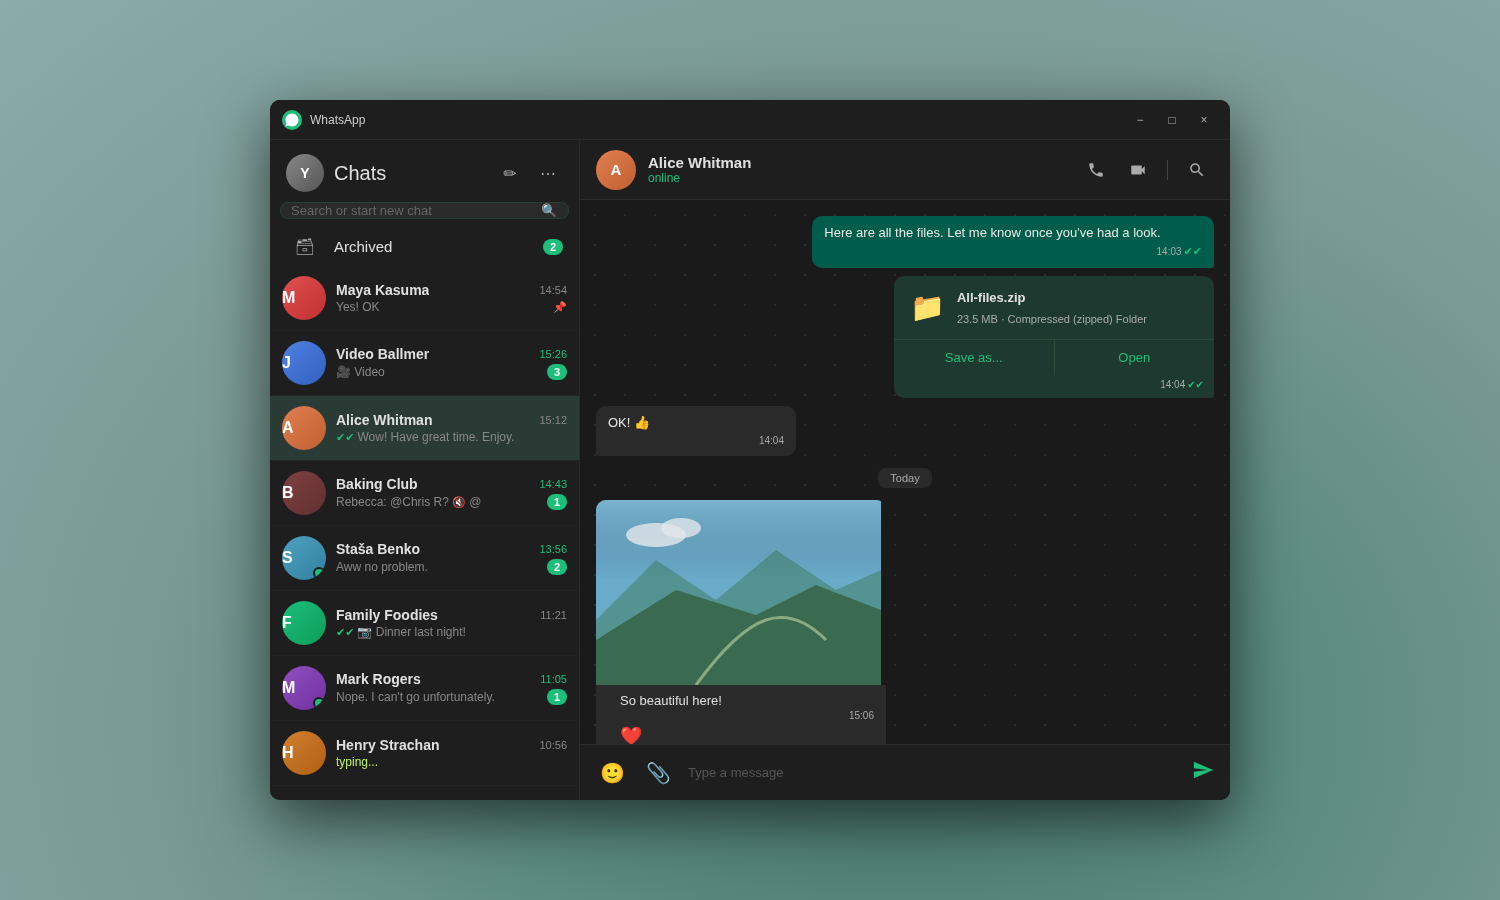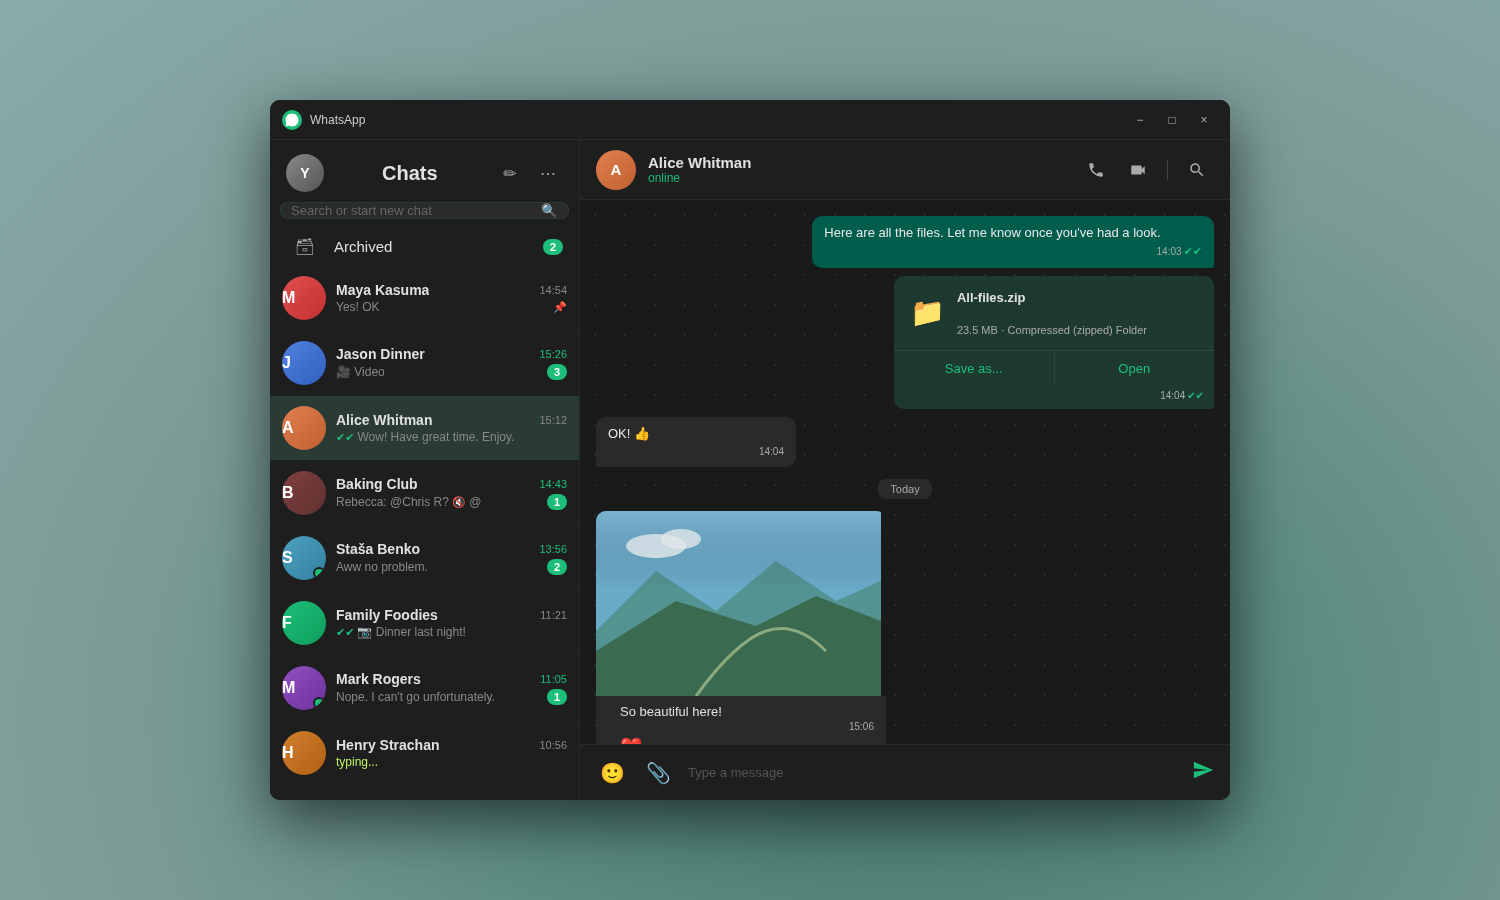--- a/index.html
+++ b/index.html
@@ -91,23 +91,22 @@
       background: #555;
       flex-shrink: 0;
       overflow: hidden;
       display: flex;
       align-items: center;
       justify-content: center;
     }
     .header-title {
       flex: 1;
       font-size: 20px;
-      font-weight: 700;
+      font-weight: 400;
       color: #e0e0e0;
-      margin-left: 48px;
     }
     .header-icons {
       display: flex;
       gap: 8px;
     }
     .icon-btn {
       width: 30px;
       height: 30px;
       display: flex;
       align-items: center;
@@ -364,21 +363,21 @@
     }
     .file-details { flex: 1; }
     .file-name {
       font-size: 13px;
       font-weight: 600;
       color: #e0e0e0;
     }
     .file-size {
       font-size: 11px;
       color: #aaa;
-      margin-top: 19px;
+      margin-top: 8px;
     }
     .file-actions {
       display: flex;
       border-top: 1px solid #2a4a3a;
     }
     .file-action-btn {
       flex: 1;
       padding: 10px;
       text-align: center;
       color: #1cbe7a;
@@ -574,21 +573,21 @@
             </div>
           </div>
         </div>
 
         <div class="chat-item">
           <div class="chat-avatar av-jason">
             <span class="avatar-letter">J</span>
           </div>
           <div class="chat-info">
             <div class="chat-name-row">
-              <span class="chat-name">Jason Dinner</span>
+              <span class="chat-name">Video Ballmer</span>
               <span class="chat-time unread-time">15:26</span>
             </div>
             <div class="chat-preview-row">
               <span class="chat-preview">🎥 Video</span>
               <div class="chat-right">
                 <span class="badge badge-unread">3</span>
               </div>
             </div>
           </div>
         </div>

